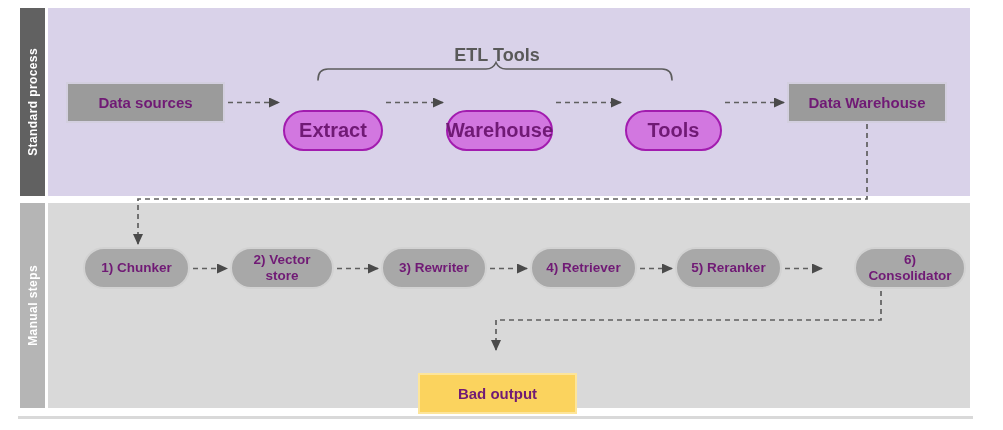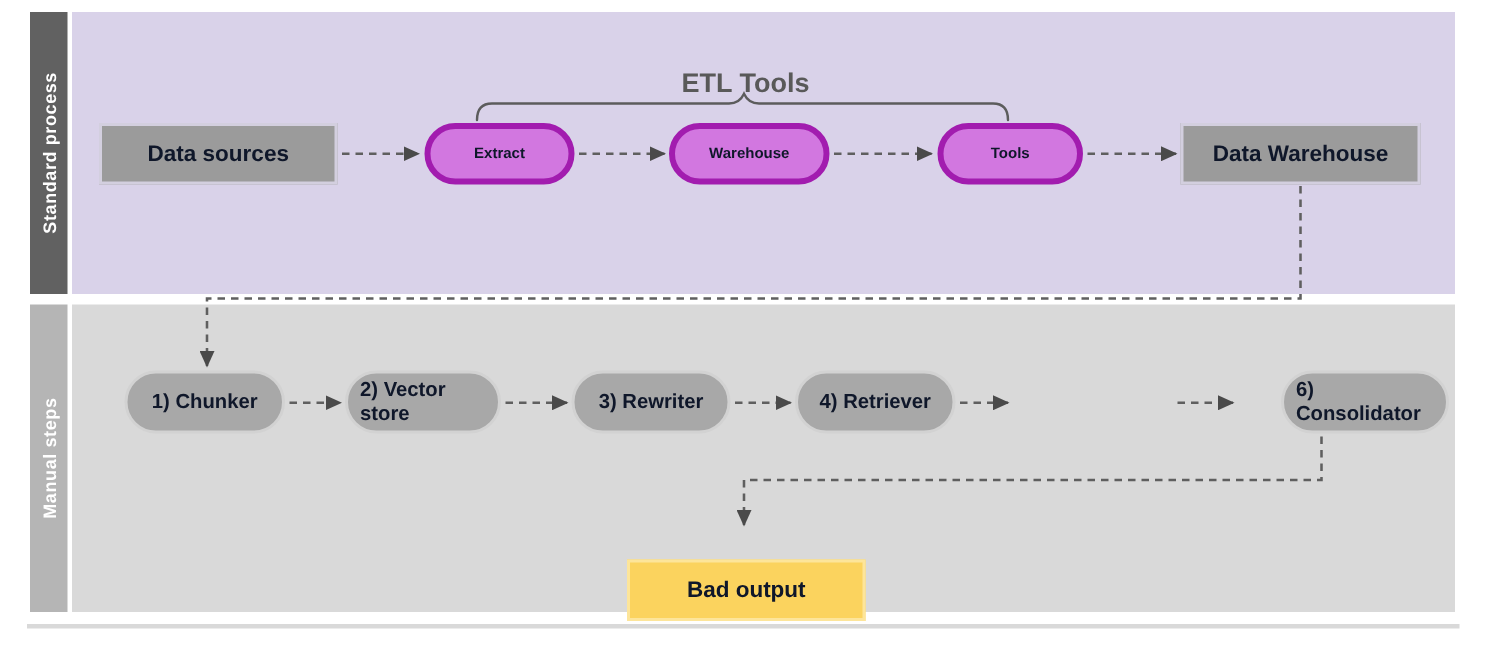--- a/index.html
+++ b/index.html
@@ -20,24 +20,24 @@
     writing-mode:vertical-rl;transform:rotate(180deg);
     color:#ffffff;font-weight:bold;font-size:12px;letter-spacing:.4px;white-space:nowrap;
   }
   .lane{position:absolute;left:48px;width:922px;}
   .lane.standard{top:8px;height:188px;background:var(--lane-purple);}
   .lane.manual{top:203px;height:205px;background:var(--lane-gray);}
   .bottom-rule{position:absolute;left:18px;top:416px;width:955px;height:3px;background:#d9d9d9;}
 
   .node{
     position:absolute;display:flex;align-items:center;justify-content:center;
-    color:#0f172a;font-weight:bold;line-height:1.15;box-sizing:border-box;
+    color:#701a75;font-weight:bold;text-align:center;line-height:1.15;box-sizing:border-box;
   }
   .rect-gray{background:var(--node-gray);border:2px solid #d3cfdf;font-size:15px;}
-  .pill-purple{background:var(--pill-purple);border:4px solid #a21caf;border-radius:22px;font-size:10px;}
+  .pill-purple{background:var(--pill-purple);border:2px solid #a21caf;border-radius:22px;font-size:20px;margin-top:28px;}
   .pill-gray{background:var(--pill-gray);border:2px solid #d2d2d2;border-radius:22px;font-size:13.5px;padding:0 8px;}
   .rect-yellow{background:var(--output-yellow);border:2px solid #fde59a;font-size:15px;margin-top:20px;}
 
   .n-data-sources{left:66px;top:82px;width:159px;height:41px;}
   .n-extract{left:283px;top:82px;width:100px;height:41px;}
   .n-transform{left:446px;top:82px;width:107px;height:41px;}
   .n-load{left:625px;top:82px;width:97px;height:41px;}
   .n-data-warehouse{left:787px;top:82px;width:160px;height:41px;}
   .n-chunker{left:83px;top:247px;width:107px;height:42px;}
   .n-vector-store{left:230px;top:247px;width:104px;height:42px;}
@@ -113,20 +113,23 @@
   </div>
   <div class="node pill-gray n-vector-store">
     <span>2) Vector store</span>
   </div>
   <div class="node pill-gray n-rewriter">
     <span>3) Rewriter</span>
   </div>
   <div class="node pill-gray n-retriever">
     <span>4) Retriever</span>
   </div>
+  <div class="node pill-gray n-reranker">
+    <span>5) Reranker</span>
+  </div>
   <div class="node pill-gray n-consolidator">
     <span>6) Consolidator</span>
   </div>
 
   <div class="node rect-yellow n-bad-output">
     <span>Bad output</span>
   </div>
 
   <div class="bottom-rule"></div>
 </div>

